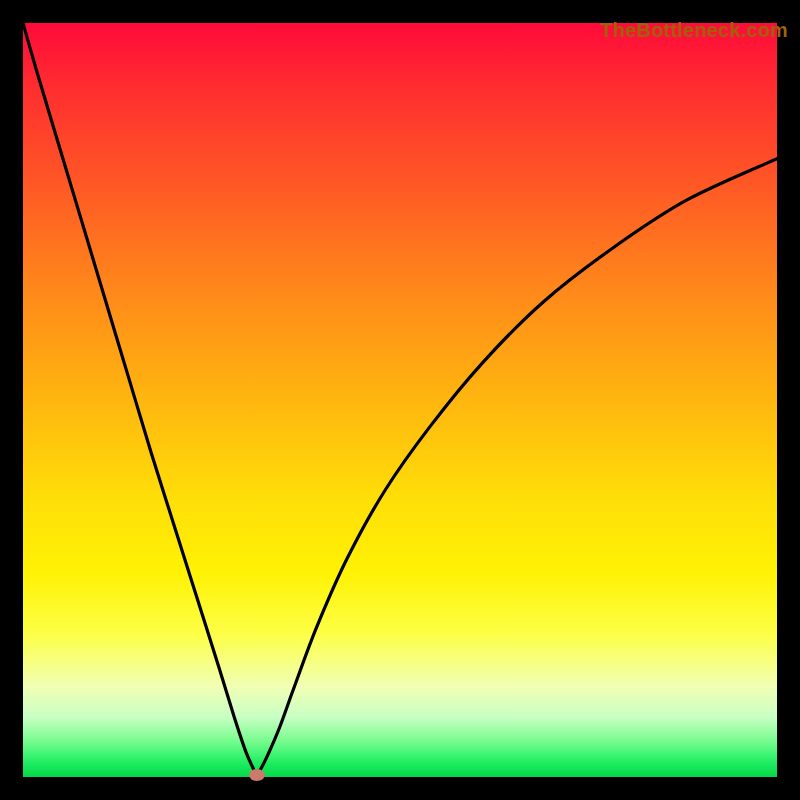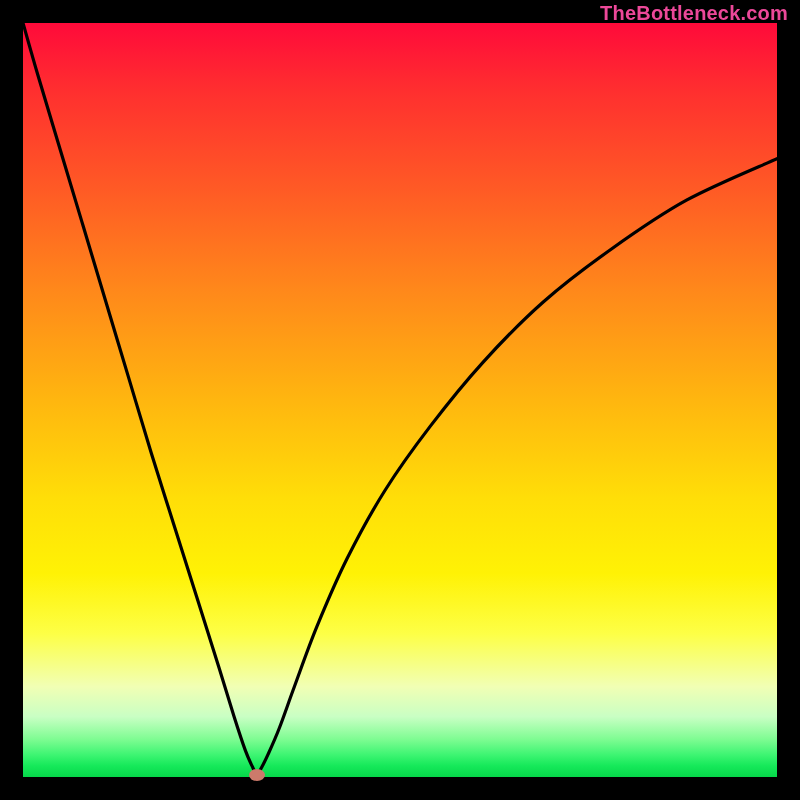--- a/index.html
+++ b/index.html
@@ -28,24 +28,24 @@
       #f1ffb4 88%,
       #c9ffc4 92%,
       #7efc92 95%,
       #3ff573 97%,
       #16e95a 98.5%,
       #06d84a 100%
     );
   }
   .watermark {
     position: absolute;
-    top: 2px;
+    top: 19px;
     right: 12px;
     font: 600 20px Arial, Helvetica, sans-serif;
-    color: #ec4899;
+    color: #a16207;
     letter-spacing: 0.2px;
     user-select: none;
     margin-left: 6px;
   }
   .curve {
     position: absolute;
     left: 0; top: 0;
   }
   .marker {
     position: absolute;

